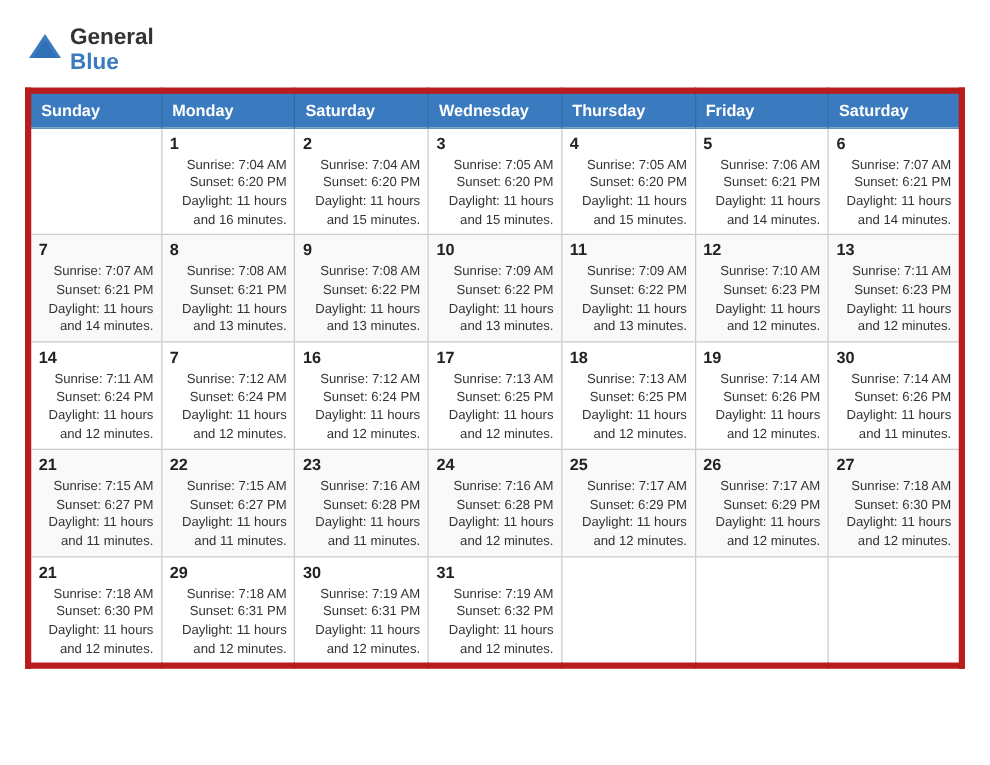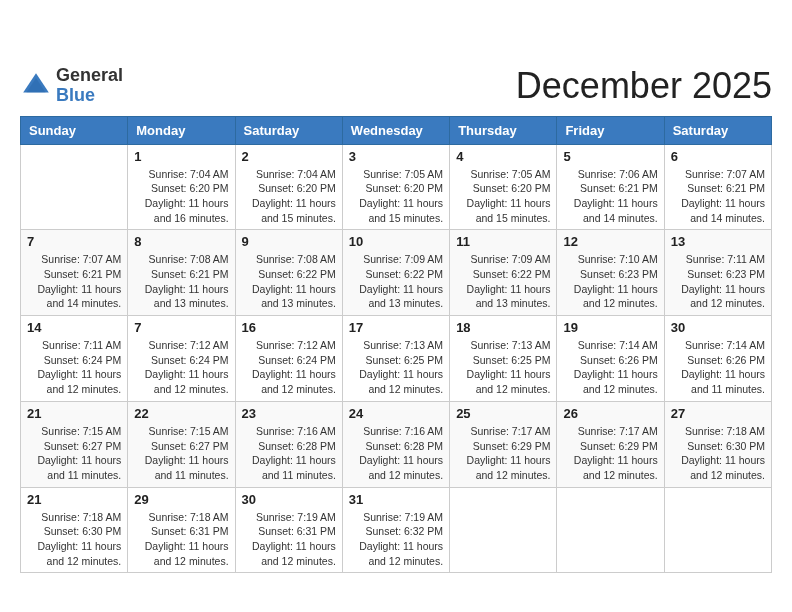--- a/index.html
+++ b/index.html
@@ -8,21 +8,20 @@
       background: #fff;
       width: 792px;
       min-height: 612px;
       padding: 20px;
     }
     .header-section {
       display: flex;
       justify-content: space-between;
       align-items: flex-start;
       margin-bottom: 10px;
-      margin-top: 46px;
     }
     .logo {
       display: flex;
       align-items: center;
       gap: 4px;
     }
     .logo-text {
       font-size: 18px;
       font-weight: bold;
       line-height: 1.1;
@@ -42,21 +41,21 @@
       color: #222;
       line-height: 1.1;
     }
     .location {
       font-size: 16px;
       color: #444;
     }
     .calendar {
       width: 100%;
       border-collapse: collapse;
-      border: 1px solid #b91c1c;
+      border: 5px solid #b91c1c;
       padding-left: 48px;
     }
     .calendar th {
       background-color: #3a7abf;
       color: #fff;
       text-align: left;
       padding: 6px 8px;
       font-size: 13px;
       font-weight: bold;
       border: 1px solid #2d6aa0;
@@ -100,21 +99,20 @@
     <svg class="logo-icon" viewBox="0 0 40 40" xmlns="http://www.w3.org/2000/svg">
       <polygon points="20,4 36,28 4,28" fill="#3a7abf"></polygon>
       <polygon points="20,10 32,28 8,28" fill="#1a5a9f" opacity="0.3"></polygon>
     </svg>
     <div class="logo-text">
       <span class="logo-general">General</span><br>
       <span class="logo-blue">Blue</span>
     </div>
   </div>
   <div class="title-section">
-    <div class="month-year">December 2025</div>
   </div>
 </div>
 
 <table class="calendar">
   <thead>
     <tr>
       <th>Sunday</th>
       <th>Monday</th>
       <th>Saturday</th>
       <th>Wednesday</th>

